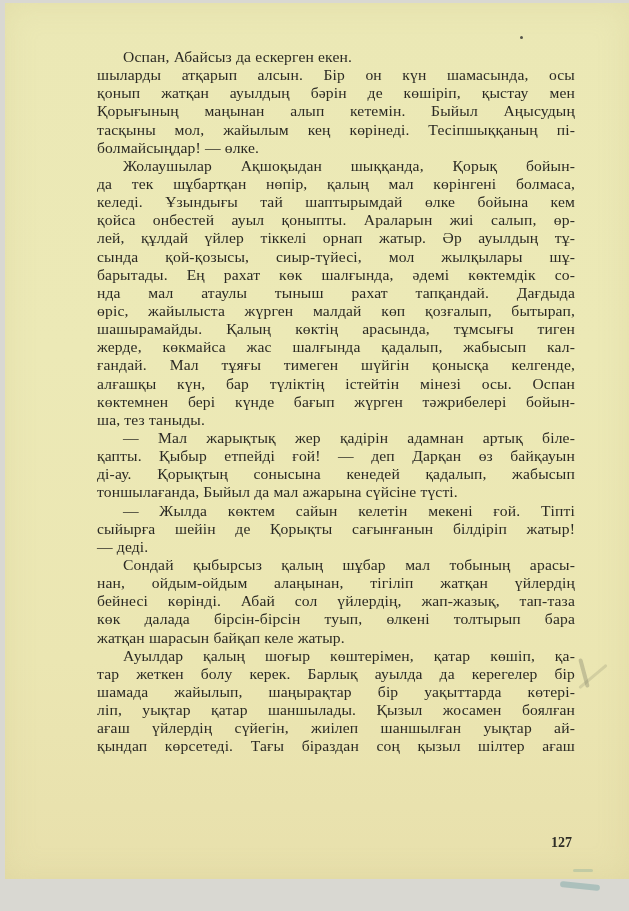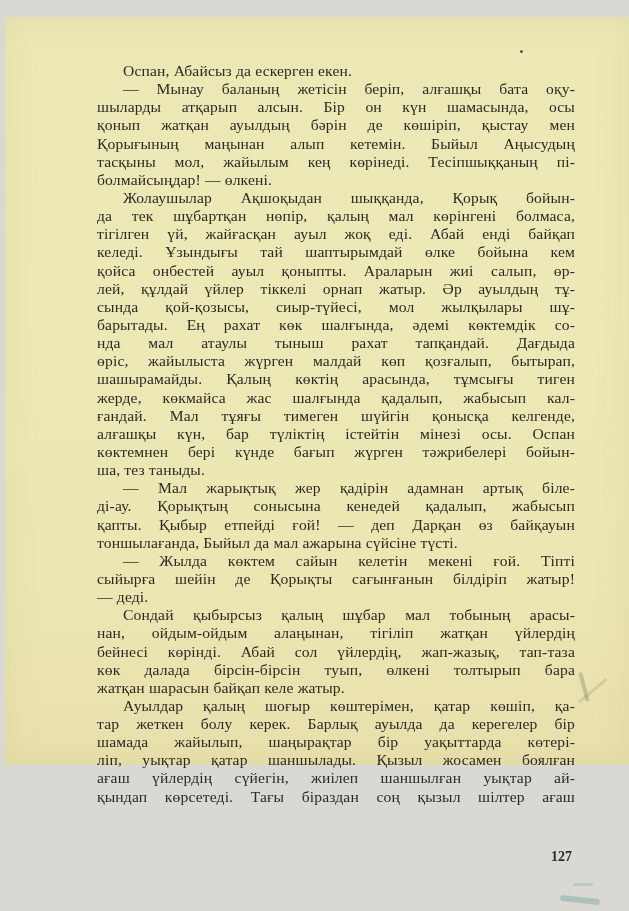--- a/index.html
+++ b/index.html
@@ -10,23 +10,23 @@
       width: 629px;
       height: 911px;
       background: #d9d8d2;
       position: relative;
       overflow: hidden;
       font-family: "Liberation Serif", "DejaVu Serif", serif;
     }
     .page {
       position: absolute;
       left: 5px;
-      top: 17px;
+      top: 3px;
       width: 624px;
-      height: 748px;
+      height: 876px;
       background: linear-gradient(180deg, #ebe8b5 0%, #ece9b6 40%, #ebe6b2 75%, #e8e0ac 100%);
       box-shadow: inset 0 0 30px rgba(200, 190, 130, 0.25);
     }
     .text-block {
       position: absolute;
       left: 92px;
       top: 45px;
       width: 478px;
       color: #2b2a24;
       font-size: 15.6px;
@@ -104,45 +104,43 @@
       border-radius: 50%;
     }
   </style>
 </head>
 <body>
 
 <div class="page">
   <div class="speck"></div>
   <div class="text-block" id="text-block">
       <span class="line indent last">Оспан, Абайсыз да ескерген екен.</span>
-      <span class="line indent">— Мынау баланың жетісін беріп, алғашқы бата оқу-</span>
       <span class="line">шыларды атқарып  алсын. Бір он күн шамасында, осы</span>
       <span class="line">қонып жатқан  ауылдың бәрін де  көшіріп, қыстау  мен</span>
       <span class="line">Қорығының маңынан алып кетемін. Быйыл Аңысудың</span>
       <span class="line">тасқыны мол, жайылым кең көрінеді. Тесіпшыққаның пі-</span>
-      <span class="line last">болмайсыңдар! — өлкені.</span>
+      <span class="line last">болмайсыңдар! — өлке.</span>
       <span class="line indent">Жолаушылар Ақшоқыдан шыққанда, Қорық бойын-</span>
       <span class="line">да тек шұбартқан нөпір, қалың мал көрінгені болмаса,</span>
-      <span class="line">тігілген үй, жайғасқан ауыл жоқ еді. Абай енді байқап</span>
       <span class="line">келеді. Ұзындығы  тай шаптырымдай  өлке бойына  кем</span>
       <span class="line">қойса онбестей ауыл қоныпты. Араларын жиі салып, өр-</span>
       <span class="line">лей, құлдай үйлер тіккелі орнап жатыр. Әр ауылдың тұ-</span>
       <span class="line">сында қой-қозысы, сиыр-түйесі, мол жылқылары шұ-</span>
       <span class="line">барытады. Ең рахат көк шалғында, әдемі көктемдік со-</span>
       <span class="line">нда мал атаулы тыныш рахат тапқандай. Дағдыда</span>
       <span class="line">өріс, жайылыста жүрген малдай көп қозғалып, бытырап,</span>
       <span class="line">шашырамайды. Қалың көктің арасында, тұмсығы тиген</span>
       <span class="line">жерде, көкмайса жас шалғында қадалып, жабысып кал-</span>
       <span class="line">ғандай. Мал тұяғы тимеген шүйгін қонысқа келгенде,</span>
       <span class="line">алғашқы күн, бар түліктің істейтін мінезі осы. Оспан</span>
       <span class="line">көктемнен бері күнде бағып жүрген тәжрибелері бойын-</span>
       <span class="line last">ша, тез таныды.</span>
       <span class="line indent">— Мал жарықтық жер қадірін адамнан артық біле-</span>
+      <span class="line">қапты. Қыбыр  етпейді ғой! — деп Дарқан  өз байқауын</span>
       <span class="line">ді-ау. Қорықтың сонысына кенедей қадалып, жабысып</span>
-      <span class="line">қапты. Қыбыр  етпейді ғой! — деп Дарқан  өз байқауын</span>
       <span class="line last">тоншылағанда, Быйыл да мал ажарына сүйсіне түсті.</span>
       <span class="line indent">— Жылда  көктем  сайын келетін мекені ғой. Тіпті</span>
       <span class="line">сыйырға шейін де Қорықты сағынғанын білдіріп жатыр!</span>
       <span class="line last">— деді.</span>
       <span class="line indent">Сондай қыбырсыз қалың шұбар мал тобының арасы-</span>
       <span class="line">нан, ойдым-ойдым  алаңынан,  тігіліп  жатқан  үйлердің</span>
       <span class="line">бейнесі көрінді. Абай сол үйлердің, жап-жазық, тап-таза</span>
       <span class="line">көк  далада бірсін-бірсін  туып,  өлкені  толтырып  бара</span>
       <span class="line last">жатқан шарасын байқап келе жатыр.</span>
       <span class="line indent">Ауылдар қалың шоғыр көштерімен, қатар көшіп, қа-</span>

